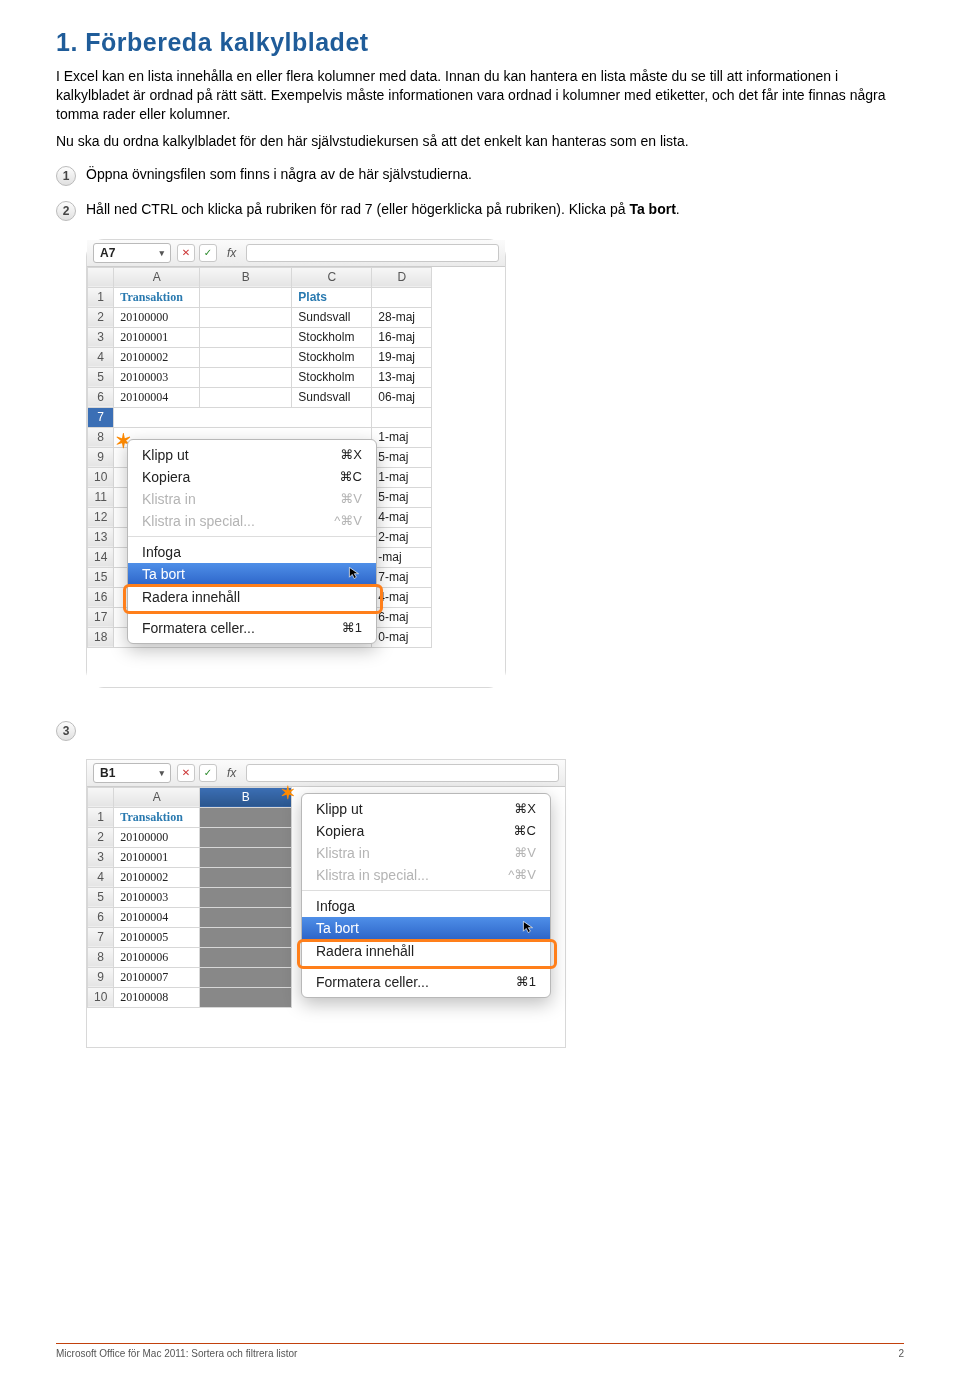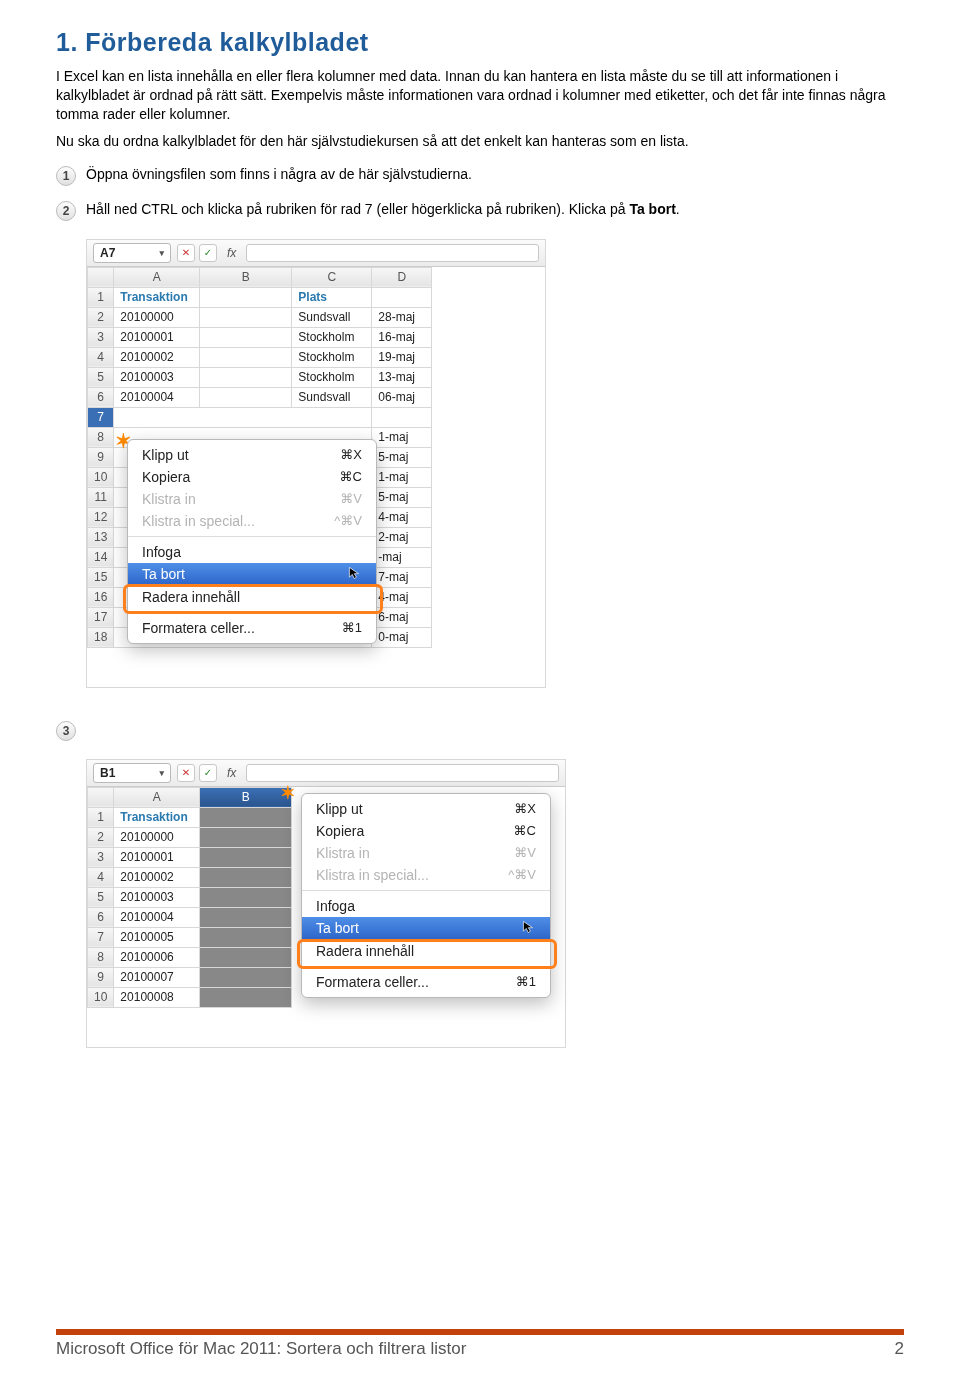--- a/index.html
+++ b/index.html
@@ -101,21 +101,21 @@
     font-size: 12px;
     text-align: left;
     white-space: nowrap;
   }
   table.grid th {
     background: linear-gradient(#f7f7f7,#e4e4e4);
     color:#555; text-align:center; font-weight:normal;
   }
   table.grid th.corner { width:26px; }
   table.grid th.rowh { width:26px; text-align:center; }
-  table.grid td.colA { width:86px; }
+  table.grid td.colA { width:86px;font-family:Liberation Serif, serif; }
   table.grid td.colB,.grid th.colB { width:92px; }
   table.grid td.colC,.grid th.colC { width:80px; }
   table.grid td.colD,.grid th.colD { width:60px; }
   .heading-row td { color:#2a7ab0; font-weight:bold; background:#fff;}
   .rowh.sel { background:#3b6fb5; color:#fff; }
   .star {
     position:absolute; color:#ff8a00; font-size:20px; font-weight:bold;
   }
 
   
@@ -160,23 +160,23 @@
   th.colB.highlight .star2 {
     position:absolute; right:-4px; top:-6px; color:#ff8a00;
     font-size:18px; font-weight:bold;
   }
   td.darkcell { background:#888; width:92px; }
 
   
   .footer {
     position:absolute;
     bottom:18px; left:56px; right:56px;
-    border-top:6px solid #c2410c;
+    border-top:1px solid #c2410c;
     padding-top:4px;
-    font-size:17px; color:#555;
+    font-size:10px; color:#555;
     display:flex; justify-content:space-between;
   }
 </style>
 </head>
 <body>
 
 
 
 <h2>1. Förbereda kalkylbladet</h2>
 
@@ -191,21 +191,21 @@
 
 
 <div class="stepline">
   <div class="bullet">2</div>
   <div class="steptext">
     <span>Håll ned CTRL och klicka på rubriken för rad 7 (eller högerklicka på rubriken). Klicka på </span><b>Ta bort</b><span>.</span>
   </div>
 </div>
 
 
-<div class="shot" style="width:460px;">
+<div class="shot" style="width:420px;border-radius:18px;">
   <div class="fbar">
     <div class="namebox">
       <span>A7</span>
       <span class="caret">▾</span>
     </div>
     <div class="fxicons">
       <div class="fxbtn red">✕</div>
       <div class="fxbtn green">✓</div>
     </div>
     <span class="fxlabel">fx</span>

